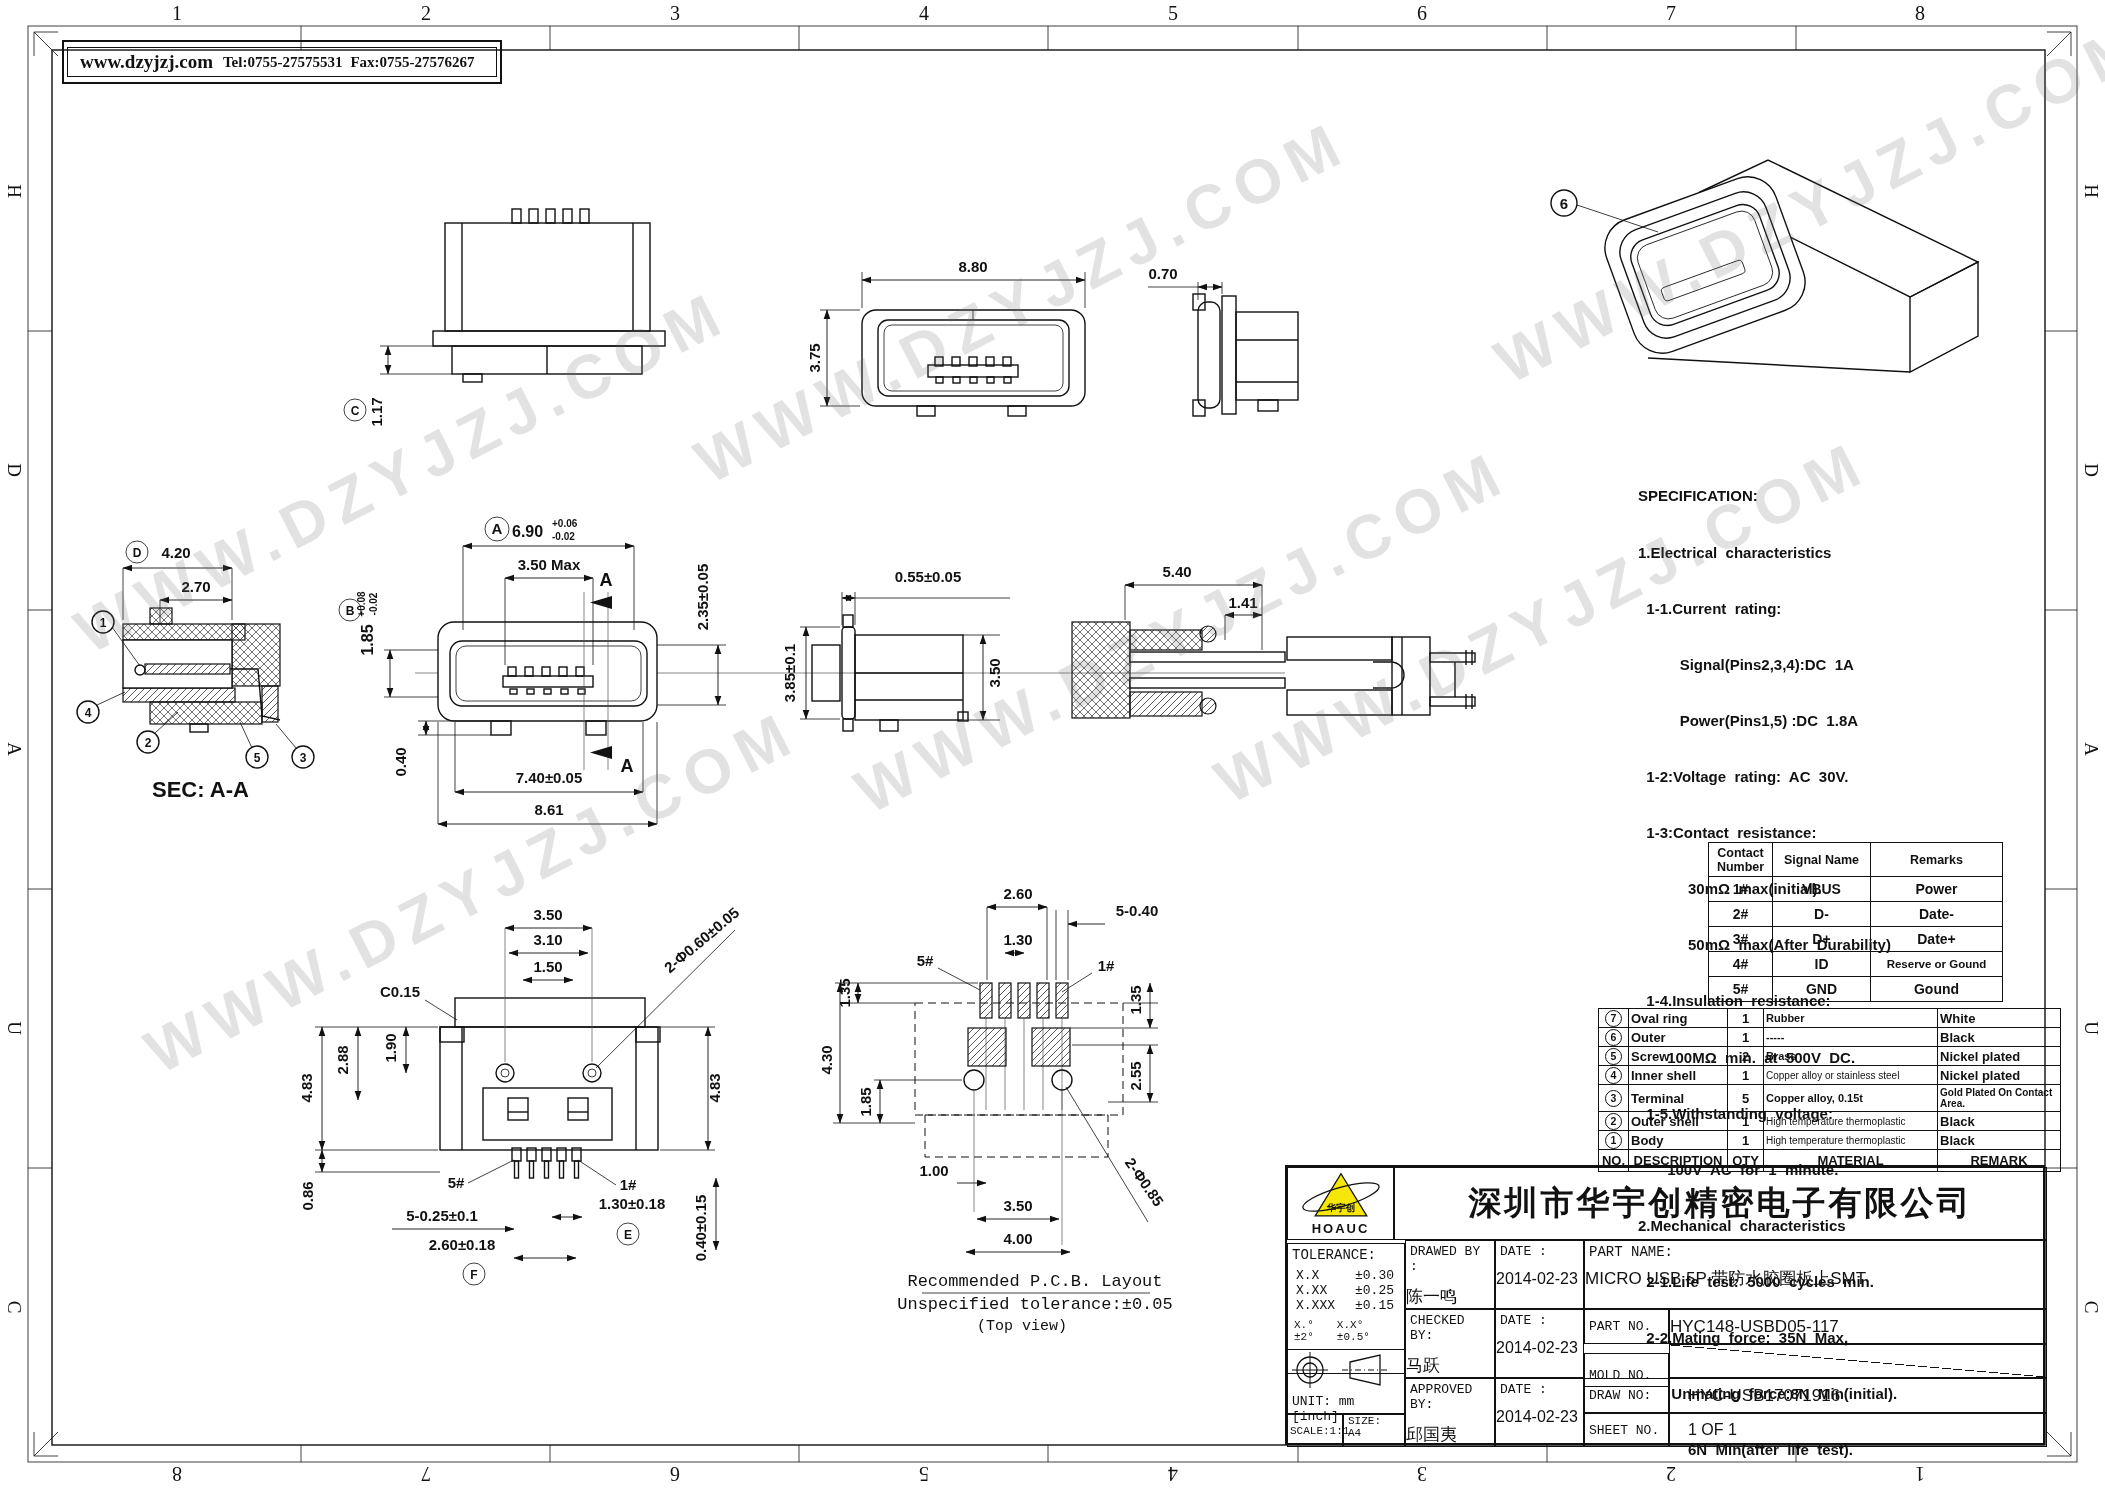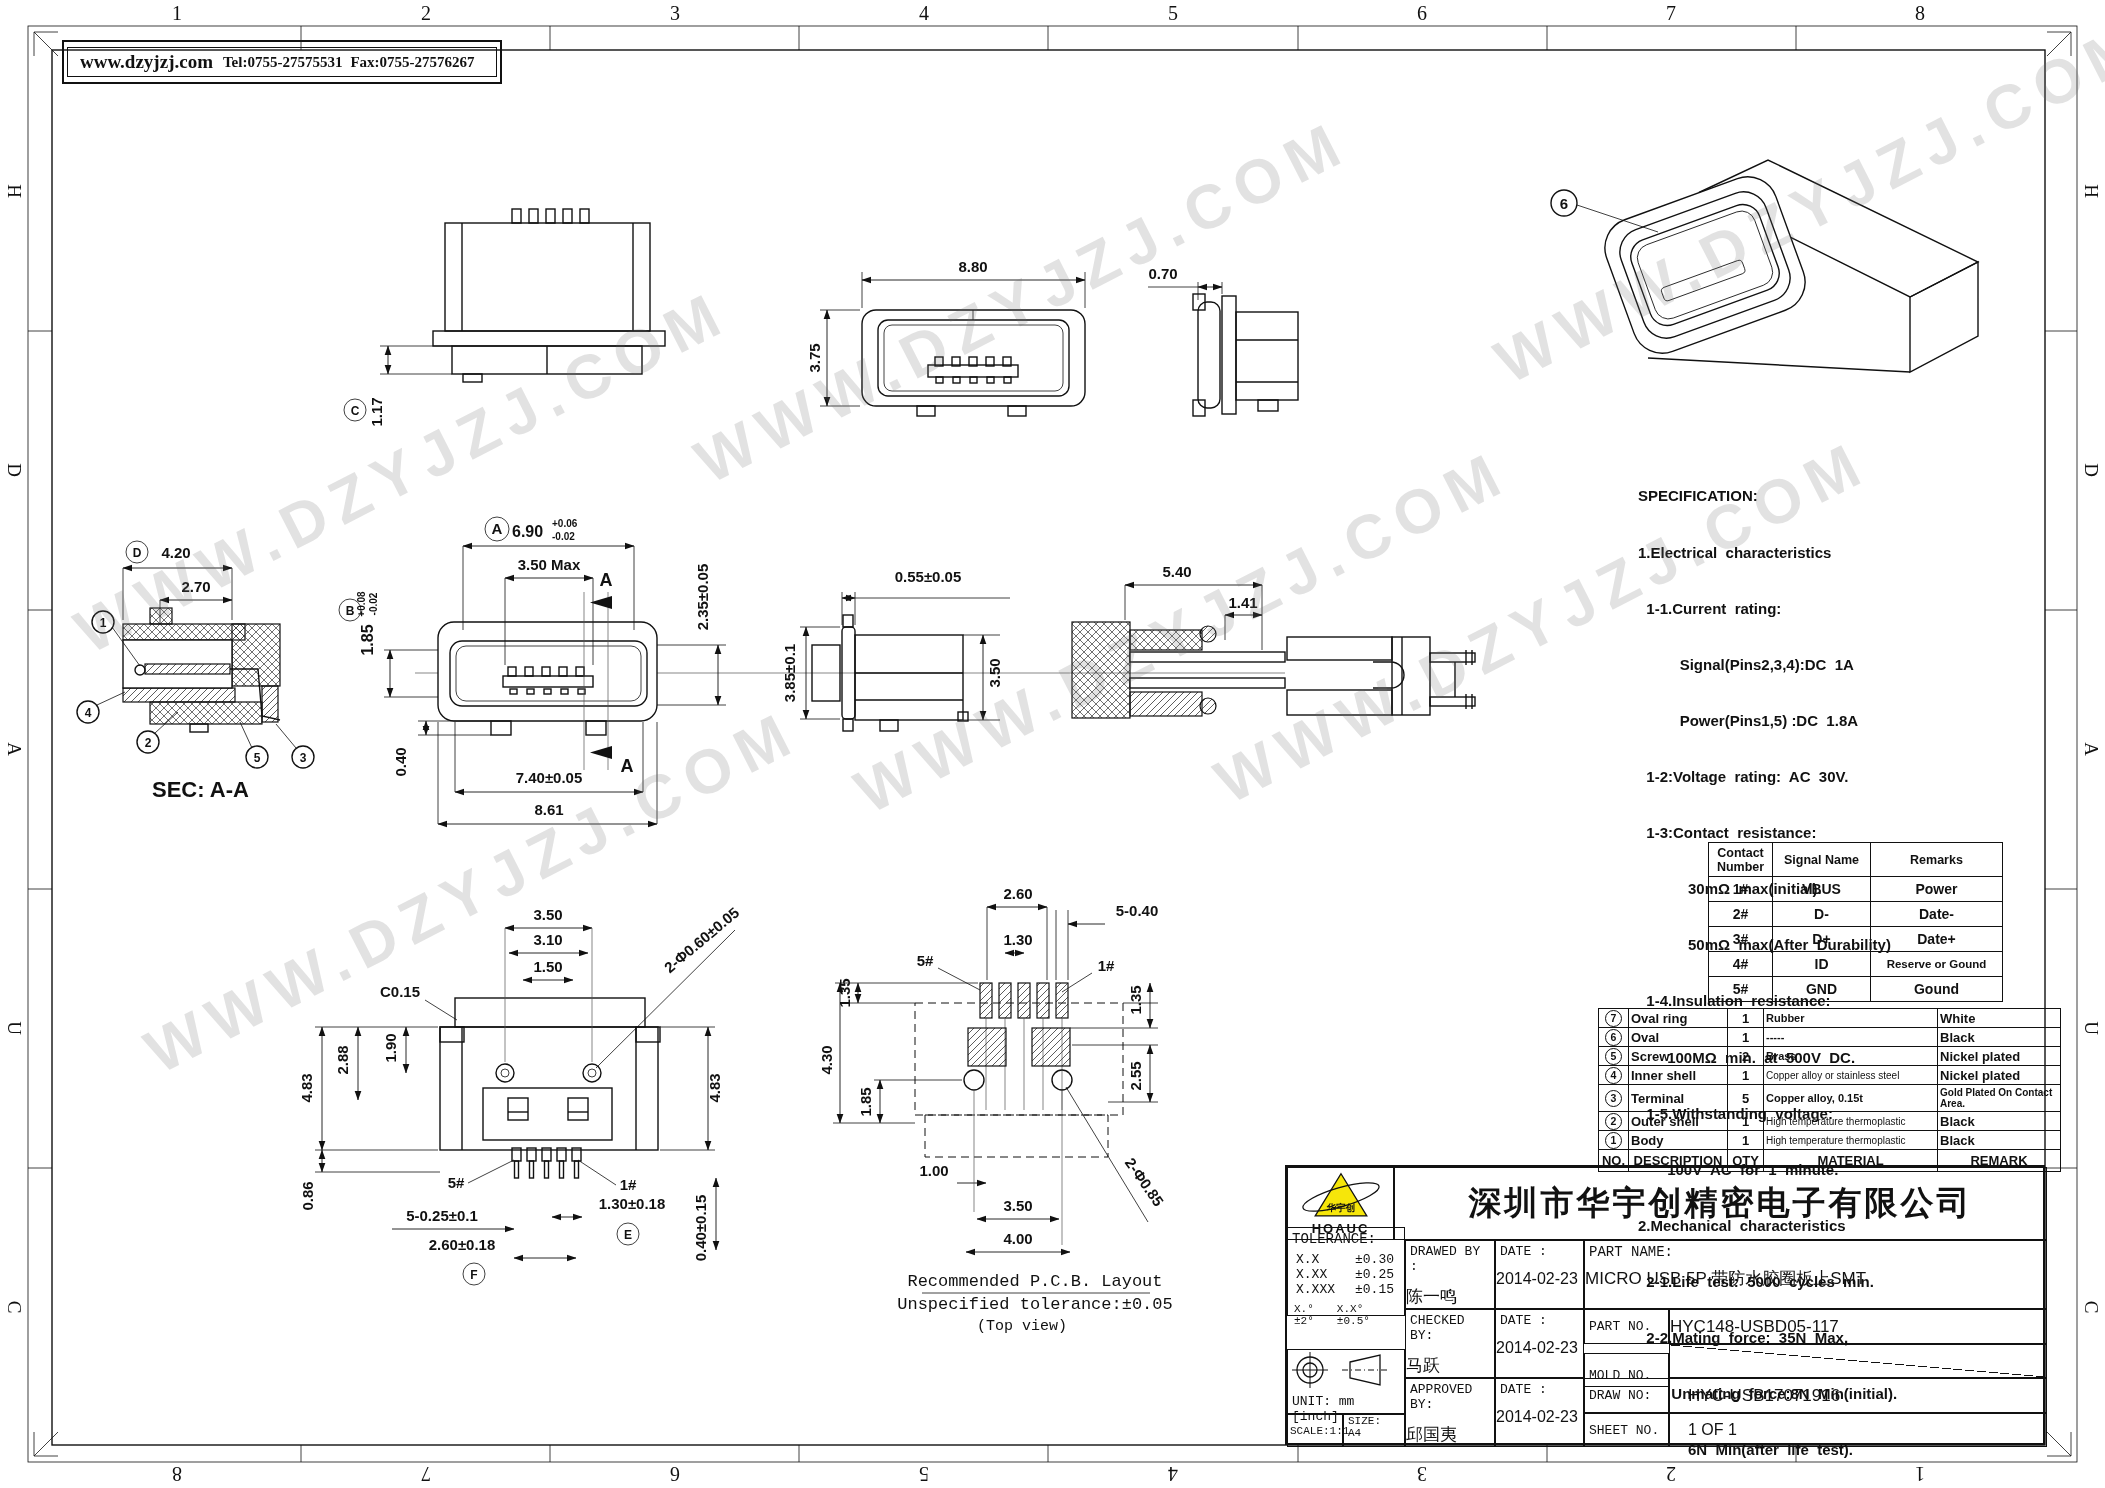--- a/index.html
+++ b/index.html
@@ -640,21 +640,21 @@
     <tbody>
           <tr>
       <td class="c" style="width:25px"><span class="cnum">7</span></td>
       <td style="width:94px">Oval ring</td>
       <td class="c" style="width:31px">1</td>
       <td class="m11" style="width:169px">Rubber</td>
       <td style="width:118px">White</td>
     </tr>
     <tr>
             <td class="c"><span class="cnum">6</span></td>
-            <td>Oval</td>
+            <td>Outer</td>
             <td class="c">1</td>
             <td class="m11">-----</td>
             <td>Black</td>
           </tr>
     <tr>
             <td class="c"><span class="cnum">5</span></td>
             <td>Screw</td>
             <td class="c">2</td>
             <td class="m11">Brass</td>
             <td>Nickel plated</td>
@@ -703,21 +703,21 @@
   <div class="cell" id="logo" style="left:0;top:0;width:107px;height:73px">
     <svg width="86" height="52" viewBox="0 0 100 60">
       <polygon points="50,3 80,52 20,52" fill="#f6e60a" stroke="#111" stroke-width="1.5"></polygon>
       <ellipse cx="50" cy="30" rx="46" ry="11" fill="none" stroke="#111" stroke-width="1.5" transform="rotate(-16 50 30)"></ellipse>
       <text x="50" y="46" text-anchor="middle" font-size="11" fill="#c22">华宇创</text>
     </svg>
     <div class="hoauc">HOAUC</div>
   </div>
   <div class="cell" id="company" style="left:107px;top:0;width:653px;height:73px">深圳市华宇创精密电子有限公司</div>
 
-  <div class="cell" style="left:0;top:60px;width:118px;height:89px">
+  <div class="cell" style="left:0;top:76px;width:118px;height:131px">
     <div class="lbl" style="font-size:14px">TOLERANCE:</div>
     <div class="lbl" style="display:flex;justify-content:space-between;padding:2px 10px 0 8px">
           <span>X.X</span>
           <span>±0.30</span>
         </div>
     <div class="lbl" style="display:flex;justify-content:space-between;padding:0 10px 0 8px">
           <span>X.XX</span>
           <span>±0.25</span>
         </div>
     <div class="lbl" style="display:flex;justify-content:space-between;padding:0 10px 0 8px">

